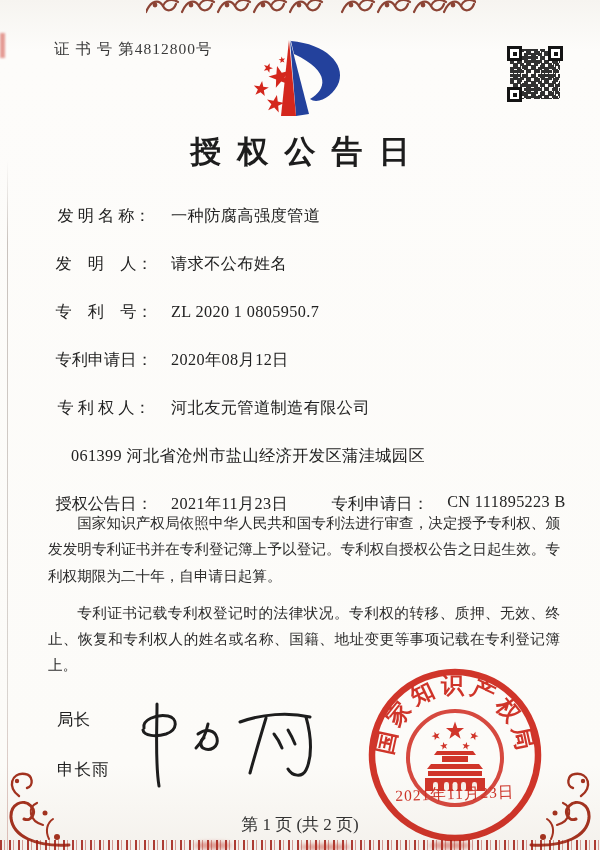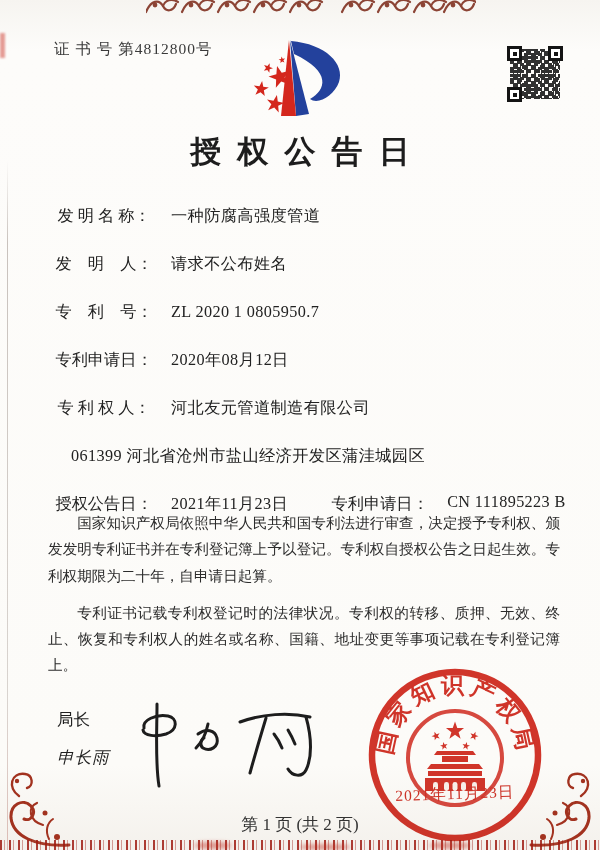--- a/index.html
+++ b/index.html
@@ -32,21 +32,21 @@
   .frow{display:flex;margin-bottom:26px;white-space:nowrap;align-items:baseline;text-align:center;}
   .frow .lbl{flex:0 0 auto;width:100px;color:#222;}
   .frow .val{margin-left:17px;color:#222;letter-spacing:.4px;}
   .frow .pair2{display:flex;margin-left:42px;}
   
   .paras{position:absolute;left:37px;right:29px;top:499px;font-size:14.6px;line-height:1.8;
     text-align:justify;color:#2b2b2b;}
   .paras p{margin:11px;text-indent:2em;}
   
   .director{position:absolute;left:57px;top:709px;font-size:16.5px;color:#1f1f1f;}
-  .director .name{margin-top:16px;letter-spacing:1px;font-style:italic;}
+  .director .name{margin-top:28px;letter-spacing:1px;}
   .sig-svg{position:absolute;left:116px;top:690px;width:218px;height:102px;}
   
   .seal-svg{position:absolute;left:366px;top:666px;width:178px;height:178px;opacity:.93;mix-blend-mode:multiply;}
   
   .footer{position:absolute;left:0;right:0;top:813px;text-align:center;font-size:17px;color:#333;white-space:pre;}
   
   .fringe{position:absolute;left:0;right:0;bottom:0;height:10px;filter:blur(.3px);
     background:repeating-linear-gradient(90deg,
       rgba(158,28,18,.85) 0 2px, rgba(250,244,240,.05) 2px 4px,
       rgba(158,28,18,.4) 4px 5px, rgba(250,244,240,.05) 5px 9px);}

